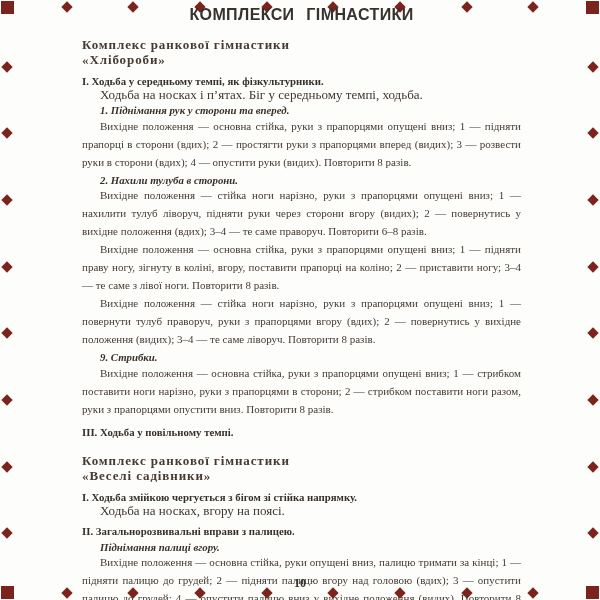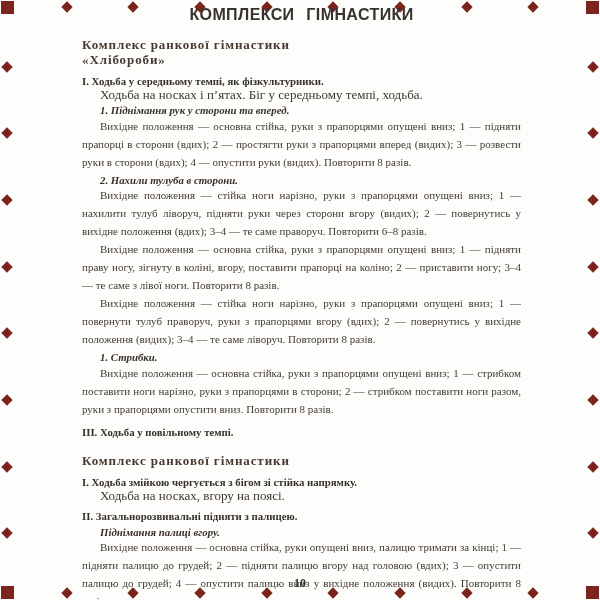--- a/index.html
+++ b/index.html
@@ -150,34 +150,35 @@
       <div class="ex-title">2. Нахили тулуба в сторони.</div>
       <div class="ex-text">Вихідне положення — стійка ноги нарізно, руки з прапорцями опущені вниз; 1 — нахилити тулуб ліворуч, підняти руки через сторони вгору (видих); 2 — повернутись у вихідне положення (вдих); 3–4 — те саме праворуч. Повторити 6–8 разів.</div>
     </div>
     <div>
       <div class="ex-text">Вихідне положення — основна стійка, руки з прапорцями опущені вниз; 1 — підняти праву ногу, зігнуту в коліні, вгору, поставити прапорці на коліно; 2 — приставити ногу; 3–4 — те саме з лівої ноги. Повторити 8 разів.</div>
     </div>
     <div>
       <div class="ex-text">Вихідне положення — стійка ноги нарізно, руки з прапорцями опущені вниз; 1 — повернути тулуб праворуч, руки з прапорцями вгору (вдих); 2 — повернутись у вихідне положення (видих); 3–4 — те саме ліворуч. Повторити 8 разів.</div>
     </div>
     <div>
-      <div class="ex-title">1. Стрибки.</div>
+      <div class="ex-title">9. Стрибки.</div>
       <div class="ex-text">Вихідне положення — основна стійка, руки з прапорцями опущені вниз; 1 — стрибком поставити ноги нарізно, руки з прапорцями в сторони; 2 — стрибком поставити ноги разом, руки з прапорцями опустити вниз. Повторити 8 разів.</div>
     </div>
 
     <div class="sec-title">ІІІ. Ходьба у повільному темпі.</div>
 
     <div class="complex-heading gap-top">
       <span class="line">Комплекс ранкової гімнастики</span>
+      <span class="line">«Веселі садівники»</span>
     </div>
 
     <div class="sec-title">І. Ходьба змійкою чергується з бігом зі стійка напрямку.</div>
     <div class="sec-sub">Ходьба на носках, вгору на поясі.</div>
 
-    <div class="sec-title">ІІ. Загальнорозвивальні підняти з палицею.</div>
+    <div class="sec-title">ІІ. Загальнорозвивальні вправи з палицею.</div>
 
     <div>
       <div class="ex-title">Піднімання палиці вгору.</div>
       <div class="ex-text">Вихідне положення — основна стійка, руки опущені вниз, палицю тримати за кінці; 1 — підняти палицю до грудей; 2 — підняти палицю вгору над головою (вдих); 3 — опустити палицю до грудей; 4 — опустити палицю вниз у вихідне положення (видих). Повторити 8 разів.</div>
     </div>
 
   </div>
 
   <div class="page-number">10</div>
 

